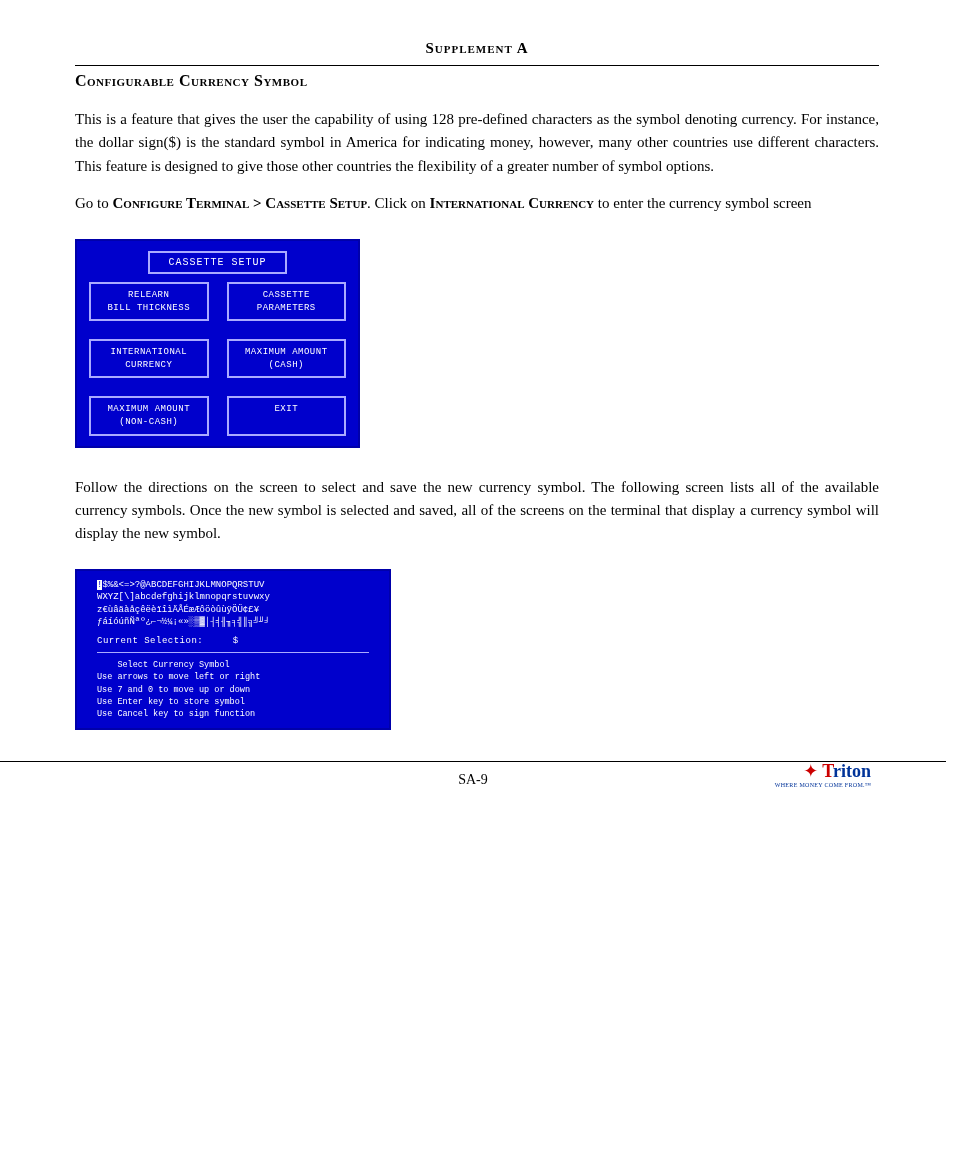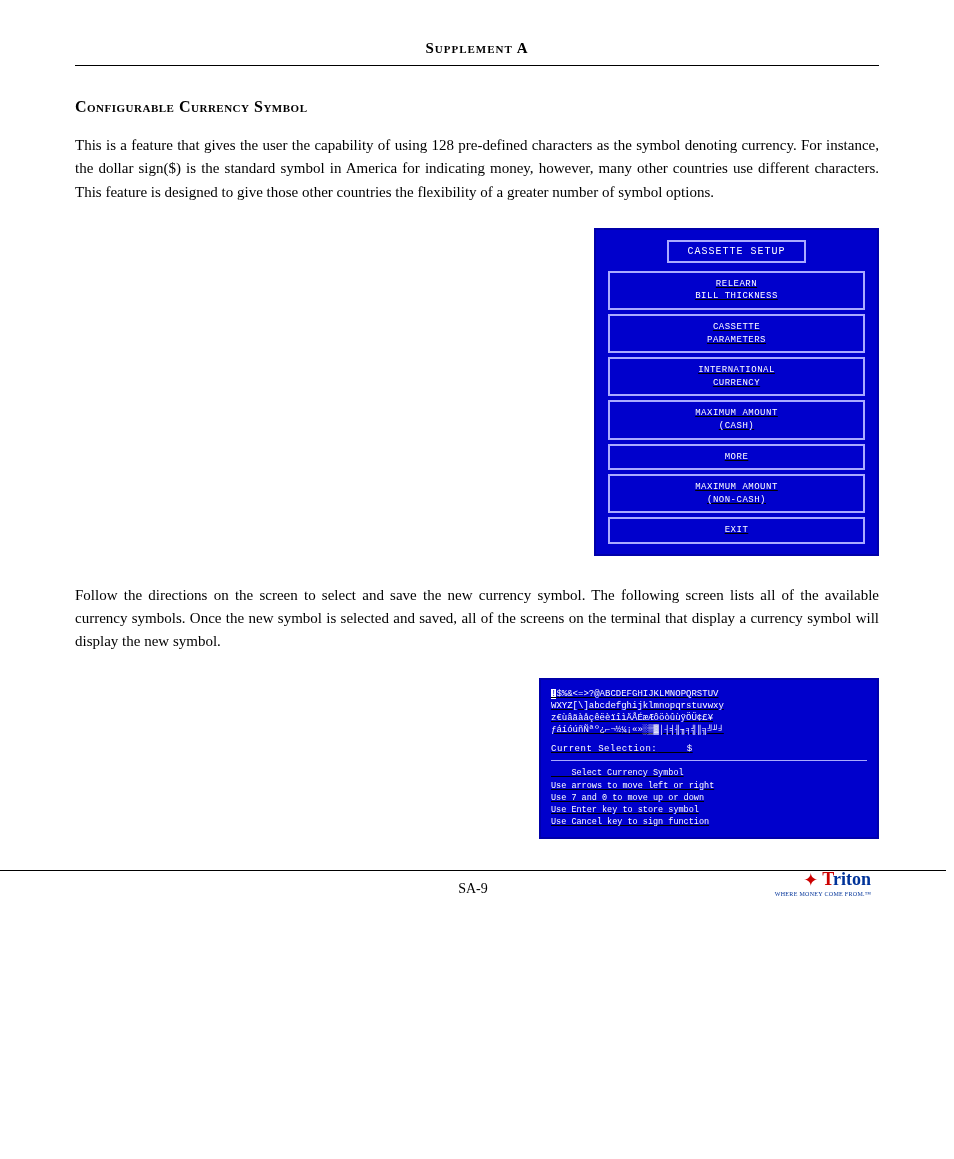--- a/index.html
+++ b/index.html
@@ -14,21 +14,21 @@
     }
     .page {
       padding: 40px 75px 60px 75px;
       position: relative;
     }
     
     .header {
       text-align: center;
       border-bottom: 1.5px solid #000;
       padding-bottom: 8px;
-      margin-bottom: 32px;
+      margin-bottom: 6px;
     }
     .header-title {
       font-size: 15px;
       font-variant: small-caps;
       letter-spacing: 1px;
       font-weight: bold;
     }
     
     .section-title {
       text-align: left;
@@ -44,23 +44,22 @@
       line-height: 1.55;
       margin-bottom: 14px;
     }
     .body-text .smallcaps {
       font-variant: small-caps;
       font-weight: bold;
     }
     
     .screenshot-container {
       display: flex;
-      justify-content: flex-end;
+      justify-content: flex-start;
       margin: 24px 0 28px 0;
-      text-decoration: underline;
     }
     
     .cassette-screen {
       background: #0000cc;
       border: 2px solid #0000aa;
       padding: 10px 12px;
       width: 285px;
       font-family: 'Courier New', Courier, monospace;
       font-size: 10px;
       color: #fff;
@@ -74,42 +73,42 @@
       background: #0000cc;
       border: 2px solid #aaaaff;
       color: #fff;
       font-family: 'Courier New', Courier, monospace;
       font-size: 10px;
       padding: 4px 18px;
       letter-spacing: 1px;
     }
     .cs-grid {
       display: grid;
-      grid-template-columns: 1fr;
-      gap: 4px;
+      grid-template-columns: 1fr 1fr;
+      gap: 18px;
       margin-top: 5px;
     }
     .cs-btn {
       background: #0000cc;
       border: 2px solid #aaaaff;
       color: #fff;
       font-family: 'Courier New', Courier, monospace;
       font-size: 9px;
       text-align: center;
       padding: 5px 4px;
       letter-spacing: 0.5px;
       line-height: 1.4;
       text-transform: uppercase;
     }
     
     .currency-screen {
       background: #0000cc;
       border: 2px solid #0000aa;
-      padding: 8px 10px;
-      width: 340px;
+      padding: 8px 20px;
+      width: 316px;
       font-family: 'Courier New', Courier, monospace;
       font-size: 9.5px;
       color: #fff;
     }
     .char-grid {
       background: #0000cc;
       color: #fff;
       font-size: 9px;
       line-height: 1.35;
       margin-bottom: 8px;
@@ -196,32 +195,34 @@
   <div class="header">
     <span class="header-title">Supplement A</span>
   </div>
 
   <div class="section-title">Configurable Currency Symbol</div>
 
   <p class="body-text">
     <span>This is a feature that gives the user the capability of using 128 pre-defined characters as the symbol denoting currency.  For instance, the dollar sign($) is the standard symbol in America for indicating money, however, many other countries use different characters.  This feature is designed to give those other countries the flexibility of a greater number of symbol options.</span>
   </p>
 
+  <p class="body-text">
+    <span>Go to </span><span class="smallcaps">Configure Terminal &gt; Cassette Setup</span><span>.  Click on </span><span class="smallcaps">International Currency</span><span> to enter the currency symbol screen</span>
+  </p>
 
   <div class="screenshot-container">
     <div class="cassette-screen">
       <div class="cs-title-row">
         <div class="cs-title-btn">CASSETTE SETUP</div>
       </div>
       <div class="cs-grid">
         <div class="cs-btn">RELEARN<br>BILL THICKNESS</div>
         <div class="cs-btn">CASSETTE<br>PARAMETERS</div>
         <div class="cs-btn">INTERNATIONAL<br>CURRENCY</div>
         <div class="cs-btn">MAXIMUM AMOUNT<br>(CASH)</div>
-        <div class="cs-btn">MORE</div>
         <div class="cs-btn">MAXIMUM AMOUNT<br>(NON-CASH)</div>
         <div class="cs-btn">EXIT</div>
       </div>
     </div>
   </div>
 
   <p class="body-text">
     <span>Follow the directions on the screen to select and save the new currency symbol.  The following screen lists all of the available currency symbols.  Once the new symbol is selected and saved, all of the screens on the terminal that display a currency symbol will display the new symbol.</span>
   </p>
 

